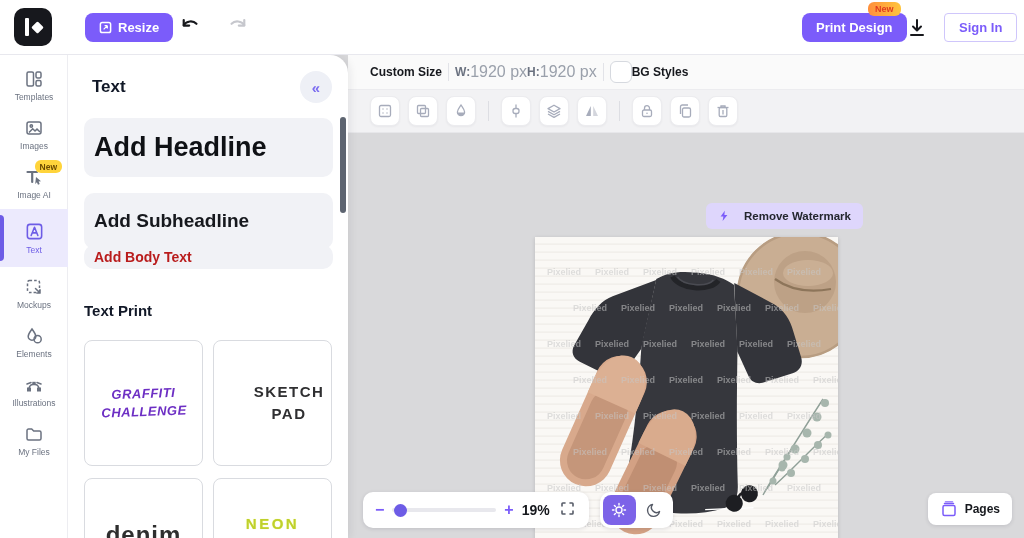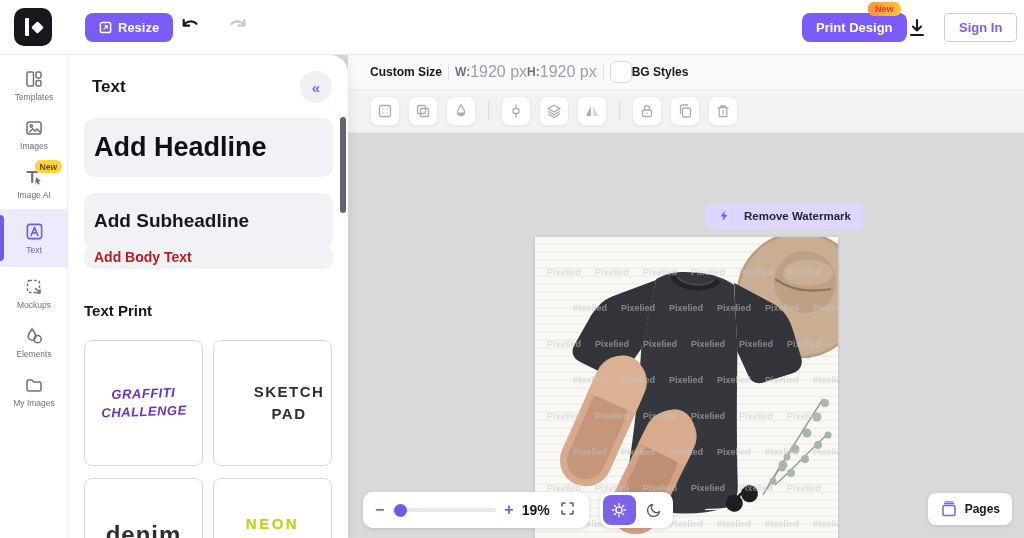--- a/index.html
+++ b/index.html
@@ -201,27 +201,37 @@
     </div>
 
     <div class="rail-item">
       <svg width="20" height="20" viewBox="0 0 20 20" fill="none" stroke="currentColor" stroke-width="1.5">
           <path d="M8 3 C10 5.8 11.8 7.8 11.8 10.4 a3.8 3.8 0 1 1 -7.6 0 C4.2 7.8 6 5.8 8 3 z"></path>
           <circle cx="13.6" cy="13.2" r="3.6"></circle>
         </svg>
       <span class="lbl">Elements</span>
     </div>
 
+    <div class="rail-item">
+      <svg width="20" height="20" viewBox="0 0 20 20" fill="none" stroke="currentColor" stroke-width="1.5">
+          <path d="M5 13 C6.5 8 13.5 8 15 13"></path>
+          <rect x="3" y="12.5" width="4" height="4" fill="currentColor" stroke="none"></rect>
+          <rect x="13" y="12.5" width="4" height="4" fill="currentColor" stroke="none"></rect>
+          <rect x="8.3" y="6.8" width="3.4" height="3.4" fill="currentColor" stroke="none"></rect>
+          <path d="M3 9 L7 7.5 M17 9 L13 7.5" stroke-linecap="round"></path>
+        </svg>
+      <span class="lbl">Illustrations</span>
+    </div>
 
 
     <div class="rail-item">
       <svg width="20" height="20" viewBox="0 0 20 20" fill="none" stroke="currentColor" stroke-width="1.5">
           <path d="M3 6.5 a1.5 1.5 0 0 1 1.5 -1.5 h3.2 l2 2 h5.8 a1.5 1.5 0 0 1 1.5 1.5 v6 a1.5 1.5 0 0 1 -1.5 1.5 h-11 A1.5 1.5 0 0 1 3 14.5 z"></path>
         </svg>
-      <span class="lbl">My Images</span>
+      <span class="lbl">My Files</span>
     </div>
   </div>
 
   <div class="panel">
     <div class="panel-title">Text</div>
     <button class="panel-collapse">
       <span>«</span>
     </button>
 
     <div class="card card-headline">

